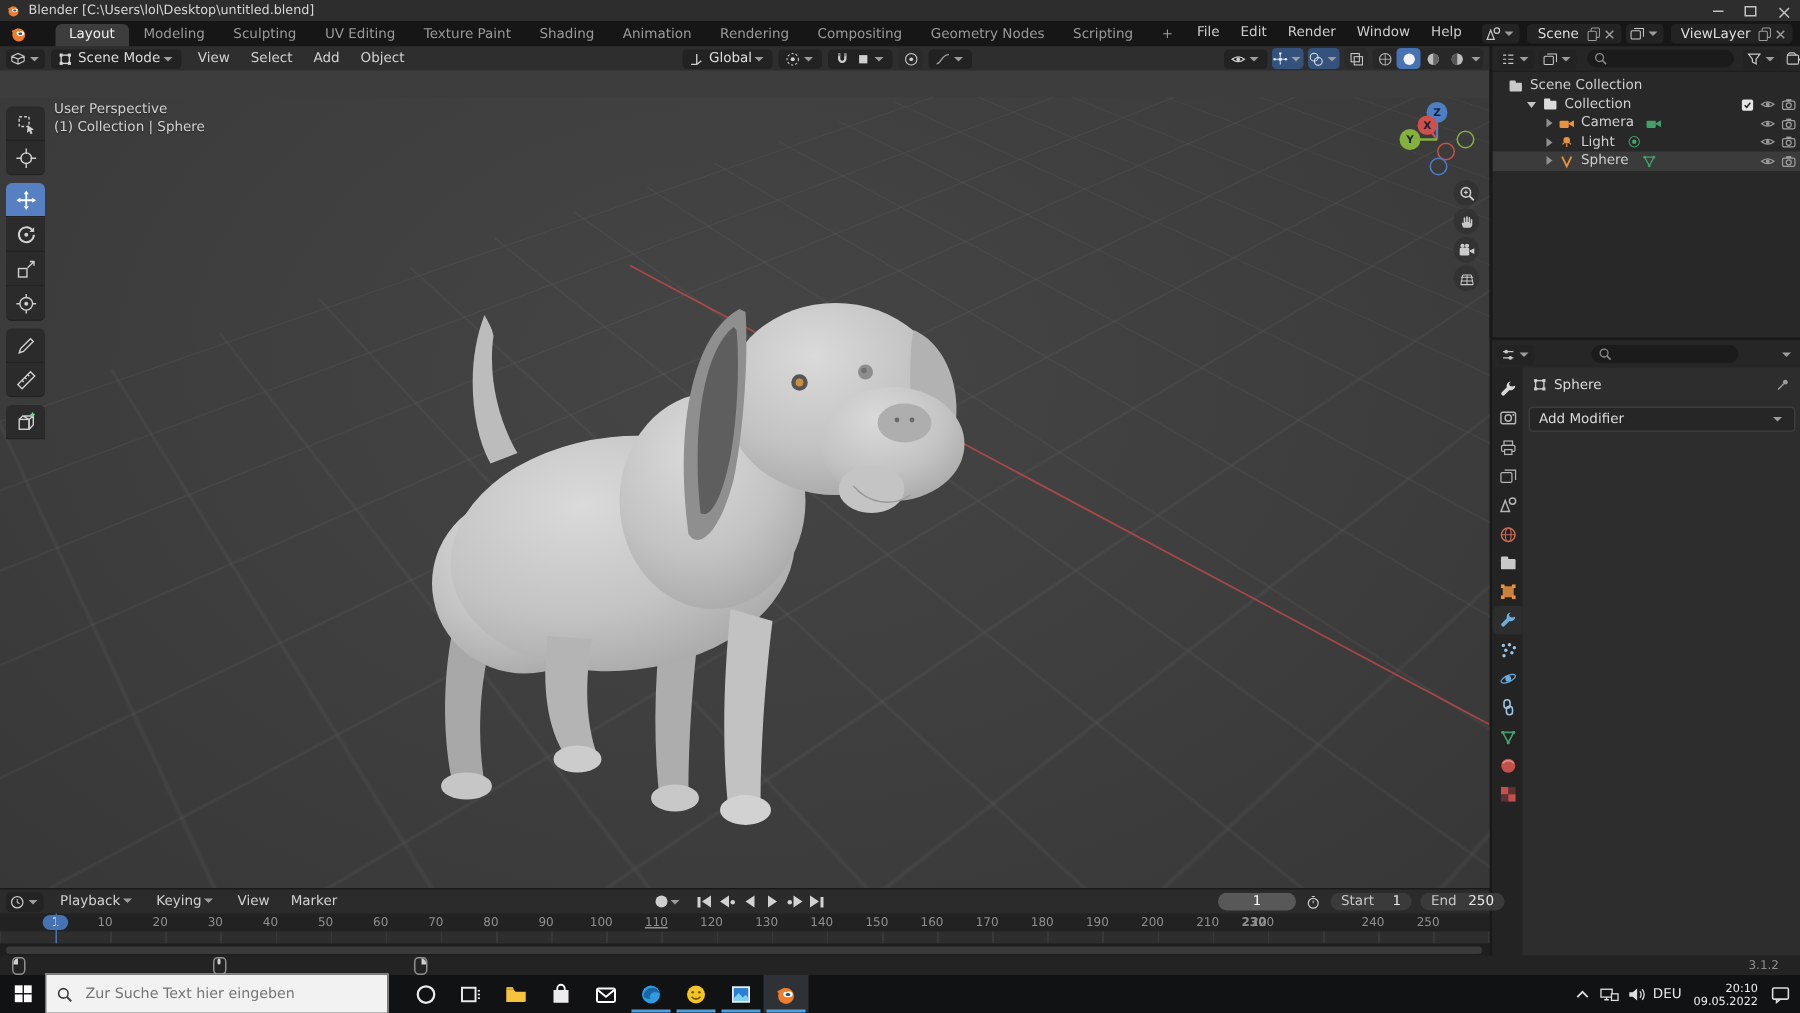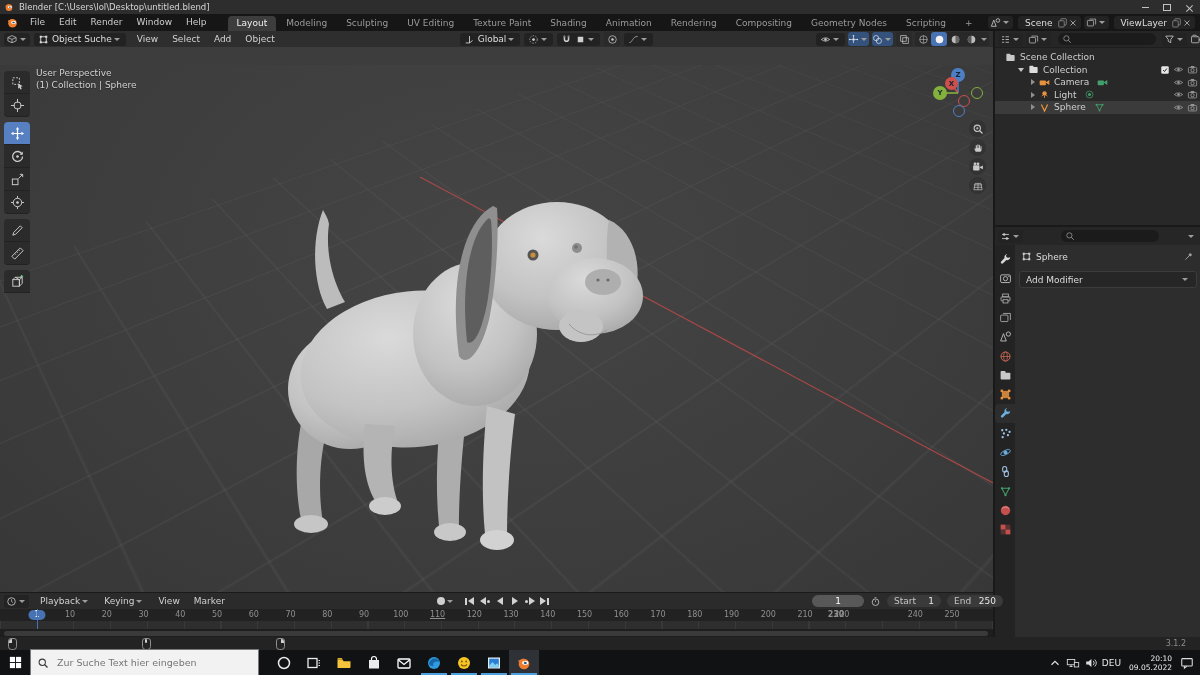--- a/index.html
+++ b/index.html
@@ -148,40 +148,40 @@
 
   <div id="topbar" class="abs">
     <span class="ic" style="width:13px;height:13px;margin:0 4px 0 6px;">
         <svg viewBox="0 0 16 16">
           <circle cx="8" cy="9" r="5.3" fill="#ef7d2e"></circle>
           <ellipse cx="9.3" cy="7.8" rx="3.1" ry="2" fill="#fff"></ellipse>
           <ellipse cx="9.3" cy="8" rx="1.6" ry="1" fill="#234a6d"></ellipse>
           <path d="M2.5 6.5 7 4.5l2 1.5" stroke="#ef7d2e" stroke-width="1.6" fill="none"></path>
         </svg>
       </span>
-    <span id="tb-menus" style="display:flex;">
-        <span class="menu-item">File</span>
-        <span class="menu-item">Edit</span>
-        <span class="menu-item">Render</span>
-        <span class="menu-item">Window</span>
-        <span class="menu-item">Help</span>
-      </span>
     <span id="tb-tabs" style="display:flex;margin-left:14px;gap:1px;">
         <span class="tab active">Layout</span>
         <span class="tab">Modeling</span>
         <span class="tab">Sculpting</span>
         <span class="tab">UV Editing</span>
         <span class="tab">Texture Paint</span>
         <span class="tab">Shading</span>
         <span class="tab">Animation</span>
         <span class="tab">Rendering</span>
         <span class="tab">Compositing</span>
         <span class="tab">Geometry Nodes</span>
         <span class="tab">Scripting</span>
         <span class="tab">+</span>
+      </span>
+    <span id="tb-menus" style="display:flex;">
+        <span class="menu-item">File</span>
+        <span class="menu-item">Edit</span>
+        <span class="menu-item">Render</span>
+        <span class="menu-item">Window</span>
+        <span class="menu-item">Help</span>
       </span>
     <span style="margin-left:auto;display:flex;align-items:center;margin-right:5px;gap:3px;">
       <span class="iconbtn">
         <span class="ic" style="width:11px;height:11px;color:#c9c9c9;">
             <svg viewBox="0 0 16 16">
               <circle cx="11.5" cy="5" r="2.6" fill="none" stroke="currentColor" stroke-width="1.2"></circle>
               <path d="M2 13.5 5.5 4.5 9 13.5z" fill="none" stroke="currentColor" stroke-width="1.2"></path>
             </svg>
           </span>
         <span class="caret"></span>
@@ -281,21 +281,21 @@
       <span class="wbox" style="margin-left:4px;">
         <span class="ic" style="width:11px;height:11px;color:#d8d8d8;margin-right:3px;">
             <svg viewBox="0 0 16 16">
               <rect x="4" y="4" width="8" height="8" fill="none" stroke="currentColor" stroke-width="1.3"></rect>
               <rect x="2.5" y="2.5" width="3" height="3" fill="currentColor"></rect>
               <rect x="10.5" y="2.5" width="3" height="3" fill="currentColor"></rect>
               <rect x="2.5" y="10.5" width="3" height="3" fill="currentColor"></rect>
               <rect x="10.5" y="10.5" width="3" height="3" fill="currentColor"></rect>
             </svg>
           </span>
-        <span>Object Suche</span>
+        <span>Scene Mode</span>
         <span class="caret"></span>
       </span>
       <span id="vp-menus" style="display:flex;margin-left:4px;">
           <span class="hdr-menu">View</span>
           <span class="hdr-menu">Select</span>
           <span class="hdr-menu">Add</span>
           <span class="hdr-menu">Object</span>
         </span>
 
       <span style="display:flex;align-items:center;margin-left:178px;gap:4px;">

